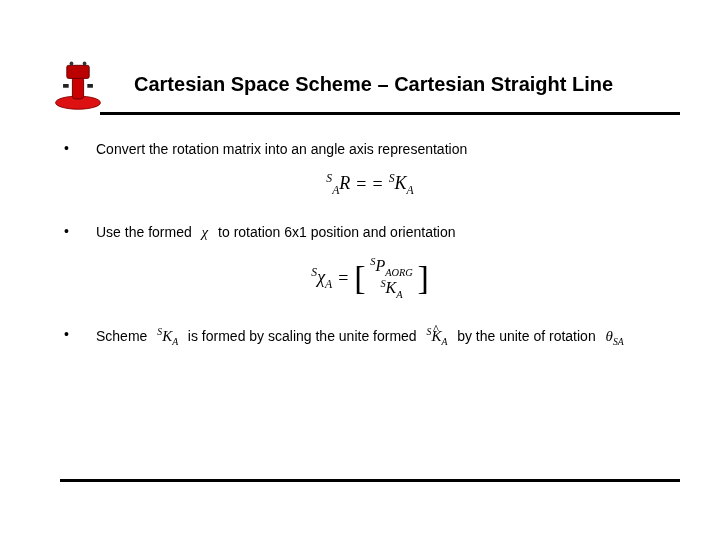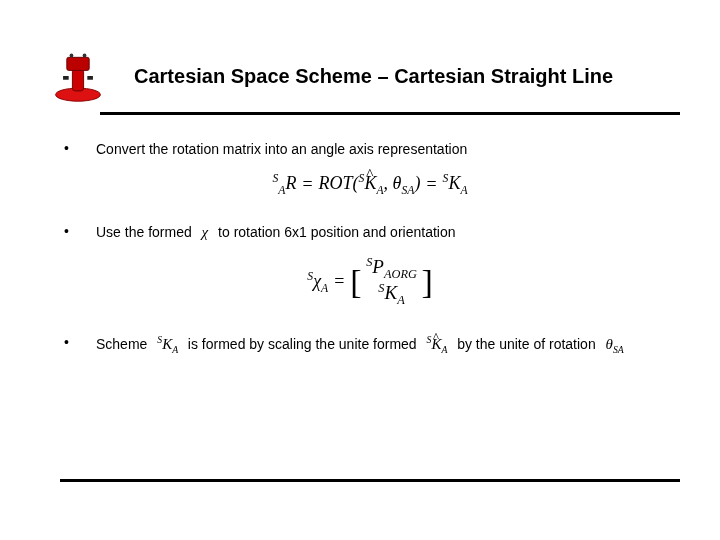--- a/index.html
+++ b/index.html
@@ -12,21 +12,21 @@
     color: #000;
   }
   .slide {
     position: relative;
     width: 720px;
     height: 540px;
     box-sizing: border-box;
   }
   .title-area {
     position: absolute;
-    top: 48px;
+    top: 56px;
     left: 50px;
     right: 40px;
     display: flex;
     align-items: center;
   }
   .robot-icon {
     width: 56px;
     height: 56px;
     margin-right: 28px;
     flex: 0 0 auto;
@@ -109,21 +109,21 @@
     line-height: 34px;
     vertical-align: middle;
     font-style: normal;
     font-family: "Times New Roman", Times, serif;
   }
   .bracket .stack {
     display: inline-block;
     vertical-align: middle;
     text-align: center;
     line-height: 1.1;
-    font-size: 19px;
+    font-size: 16px;
   }
   .eqline {
     display: inline-flex;
     align-items: center;
     gap: 6px;
   }
 </style>
 </head>
 <body>
 
@@ -151,23 +151,20 @@
       <div class="dot">•</div>
       <div class="content">Convert the rotation matrix into an angle axis representation</div>
     </div>
 
     <div class="formula">
       <span class="eqline">
         <span>
           <span class="sup">S</span><span class="sub">A</span><span>R</span>
         </span>
         <span style="font-style:normal">=</span>
-        <span>
-          <span>ROT</span>(<span class="sup">S</span><span class="hat">K</span><span class="sub">A</span>,&nbsp;<span>θ</span><span class="sub">SA</span>)
-        </span>
         <span style="font-style:normal">=</span>
         <span>
           <span class="sup">S</span><span>K</span><span class="sub">A</span>
         </span>
       </span>
     </div>
 
     <div class="bullet">
       <div class="dot">•</div>
       <div class="content">

